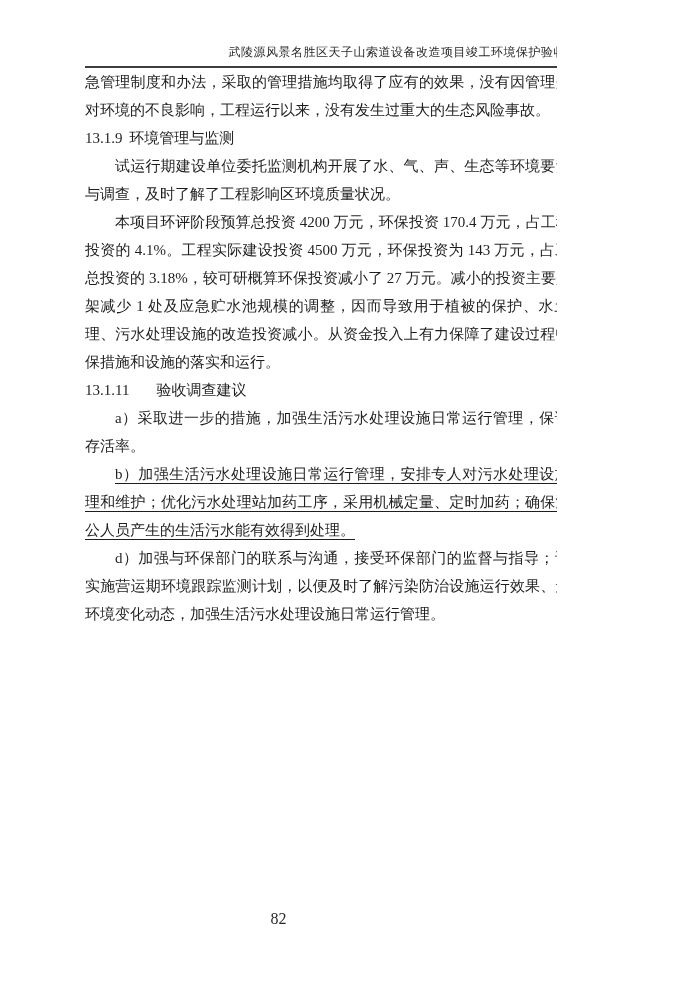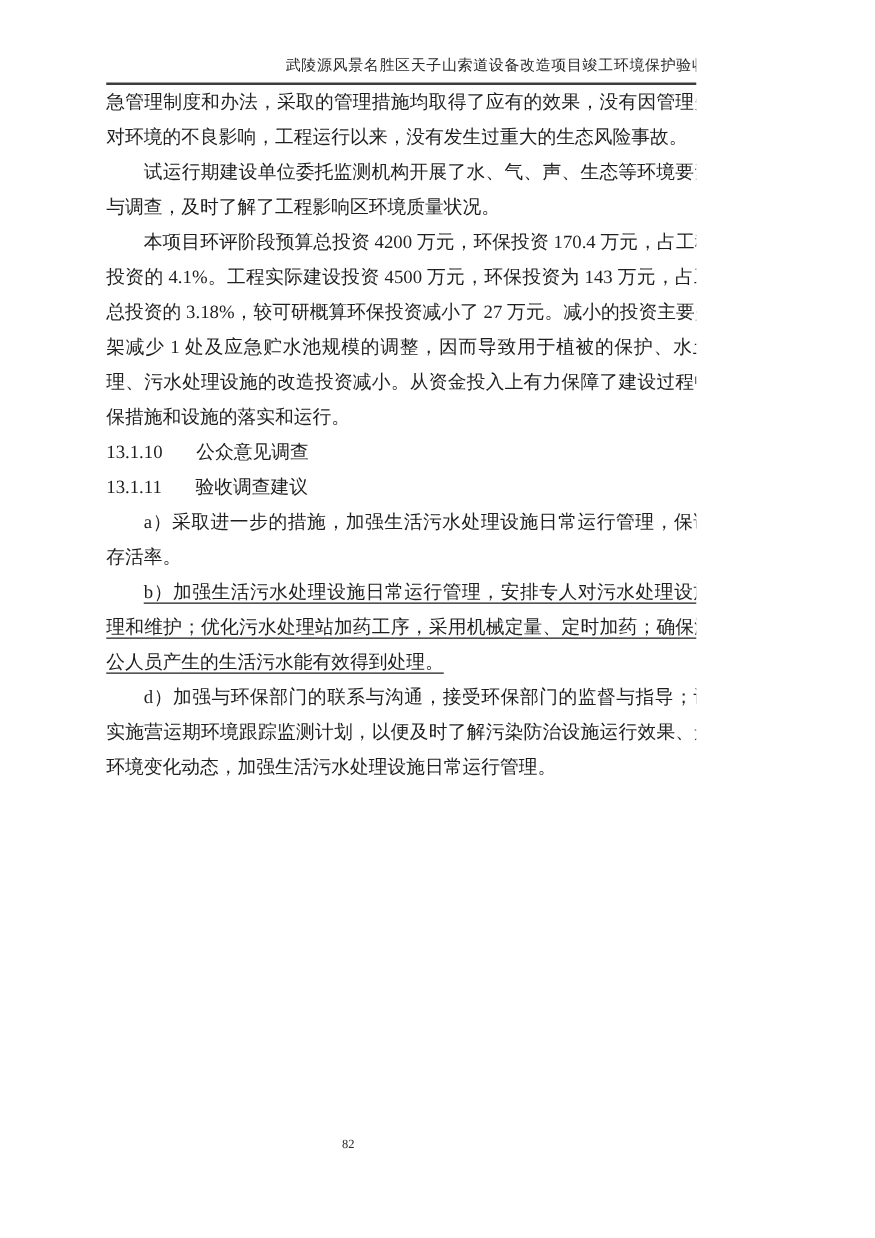--- a/index.html
+++ b/index.html
@@ -55,43 +55,43 @@
     text-align: left;
   }
   .heading .num.gap-sm { margin-right: 0.45em; }
   .heading .num.gap-lg { margin-right: 1.8em; }
   .page-footer {
     position: absolute;
     left: 0;
     right: 0;
     top: 910px;
     text-align: center;
-    font-size: 10px;
+    font-size: 16px;
     color: #2a2a2a;
   }
 </style>
 </head>
 <body>
 
 <div class="page">
   <div class="content">
 
     <div class="running-header">武陵源风景名胜区天子山索道设备改造项目竣工环境保护验收调查报告</div>
 
     <div class="body-text">
 
       <p class="para no-indent">急管理制度和办法，采取的管理措施均取得了应有的效果，没有因管理失误造成对环境的不良影响，工程运行以来，没有发生过重大的生态风险事故。</p>
 
+      <h3 class="heading"><span class="num gap-sm">13.1.9</span><span>环境管理与监测</span></h3>
 
 
       <p class="para">试运行期建设单位委托监测机构开展了水、气、声、生态等环境要素的监测与调查，及时了解了工程影响区环境质量状况。</p>
 
       <p class="para">本项目环评阶段预算总投资 4200 万元，环保投资 170.4 万元，占工程建设总投资的 4.1%。工程实际建设投资 4500 万元，环保投资为 143 万元，占工程建设总投资的 3.18%，较可研概算环保投资减小了 27 万元。减小的投资主要是由于支架减少 1 处及应急贮水池规模的调整，因而导致用于植被的保护、水土流失治理、污水处理设施的改造投资减小。从资金投入上有力保障了建设过程中各项环保措施和设施的落实和运行。</p>
 
-      <h3 class="heading"><span class="num gap-lg">13.1.10</span><span>公众意见调查</span></h3>
 
 
       <h3 class="heading"><span class="num gap-lg">13.1.11</span><span>验收调查建议</span></h3>
 
       <p class="para">a）采取进一步的措施，加强生活污水处理设施日常运行管理，保证植被的存活率。</p>
 
       <p class="para underlined">b）加强生活污水处理设施日常运行管理，安排专人对污水处理设施进行管理和维护；优化污水处理站加药工序，采用机械定量、定时加药；确保游客及办公人员产生的生活污水能有效得到处理。</p>
 
 
       <p class="para">d）加强与环保部门的联系与沟通，接受环保部门的监督与指导；认真组织实施营运期环境跟踪监测计划，以便及时了解污染防治设施运行效果、景区生态环境变化动态，加强生活污水处理设施日常运行管理。</p>

